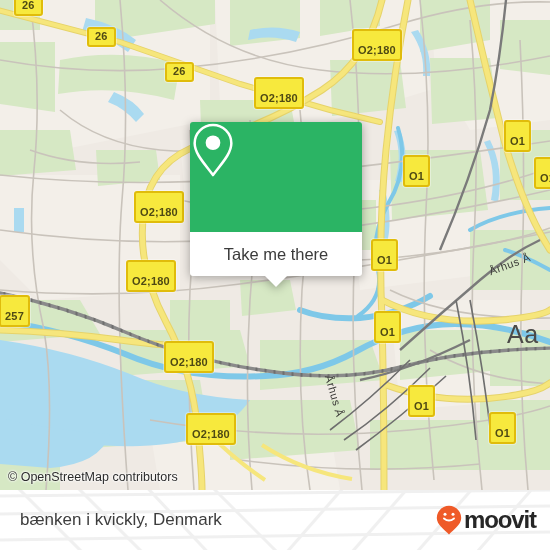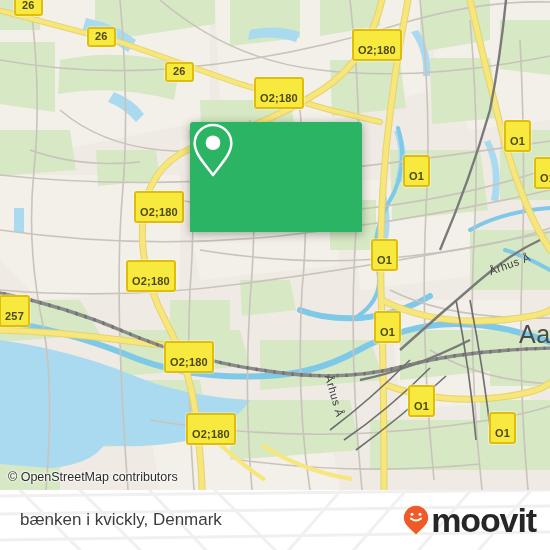--- a/index.html
+++ b/index.html
@@ -131,21 +131,21 @@
   }
   .brand {
     position: absolute;
     right: 14px; top: 50%;
     transform: translateY(-50%);
     display: flex; align-items: center; gap: 2px;
     z-index: 3;
   }
   .brand-pin { width: 26px; height: 30px; display: block; }
   .brand-name {
-    font-size: 34px;
+    font-size: 24px;
     font-weight: bold;
     color: #262626;
     letter-spacing: -1.1px;
     font-family: "Liberation Sans", sans-serif;
     line-height: 30px;
   }
 </style>
 </head>
 <body>
 
@@ -324,30 +324,34 @@
       <div class="shield" style="left:403px; top:155px;">O1</div>
       <div class="shield" style="left:534px; top:157px;">O1</div>
       <div class="shield" style="left:371px; top:239px;">O1</div>
       <div class="shield" style="left:374px; top:311px;">O1</div>
       <div class="shield" style="left:408px; top:385px;">O1</div>
       <div class="shield" style="left:489px; top:412px;">O1</div>
     </div>
 
     <div class="maplabel riverlabel" style="left:488px; top:258px; transform:rotate(-20deg);">Århus Å</div>
     <div class="maplabel riverlabel" style="left:313px; top:390px; transform:rotate(74deg);">Århus Å</div>
-    <div class="maplabel citylabel" style="left:519px; top:320px;">Aa</div>
+    <div class="maplabel citylabel" style="left:507px; top:320px;">Aa</div>
 
     <div class="osm-attrib">© OpenStreetMap contributors</div>
 
     <div class="card">
       <div class="card-top">
         <svg class="card-pin" viewBox="0 0 46 58">
           <path d="M23 3 C12.5 3 4 11.5 4 22 C4 33 15 44 23 55 C31 44 42 33 42 22 C42 11.5 33.5 3 23 3 Z" fill="none" stroke="#ffffff" stroke-width="2.6" stroke-linejoin="round"></path>
           <circle cx="23" cy="21.5" r="7.6" fill="#ffffff"></circle>
         </svg>
+      </div>
+      <div class="card-foot">
+        <span>Take me there</span>
+        <div class="card-tail"></div>
       </div>
     </div>
   </div>
 
   <div class="footer">
     <svg class="footer-watermark" width="550" height="60" viewBox="0 0 550 60">
       <rect x="0" y="0" width="550" height="60" fill="#ffffff"></rect>
       <g stroke="#f0f0f0" stroke-width="3" fill="none">
         <path d="M10 -10 L90 70"></path>
         <path d="M70 -10 L150 70"></path>

